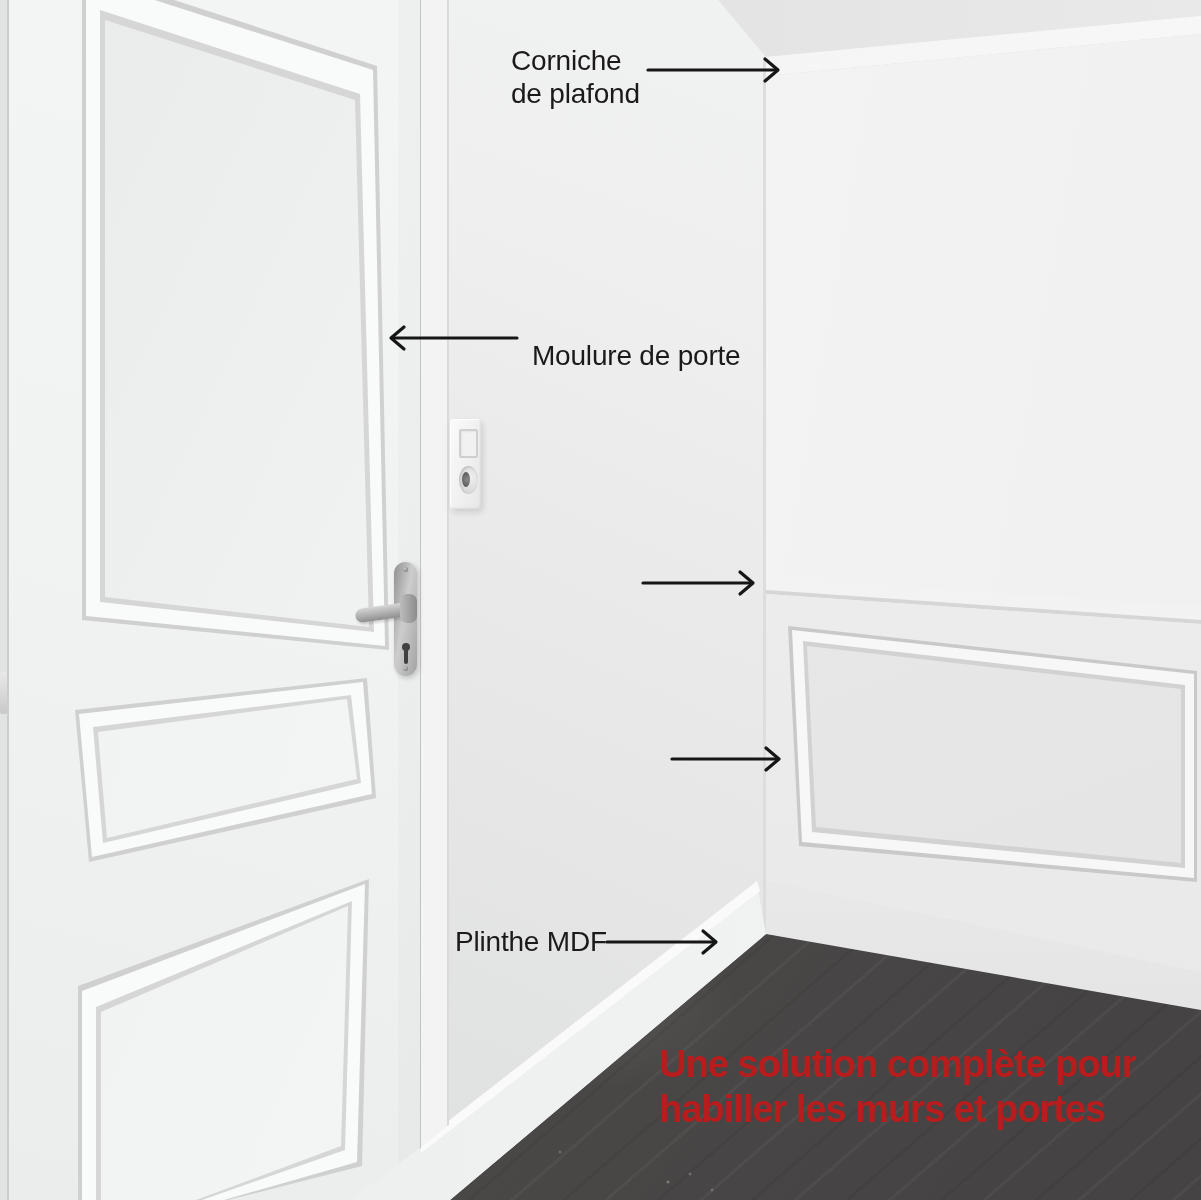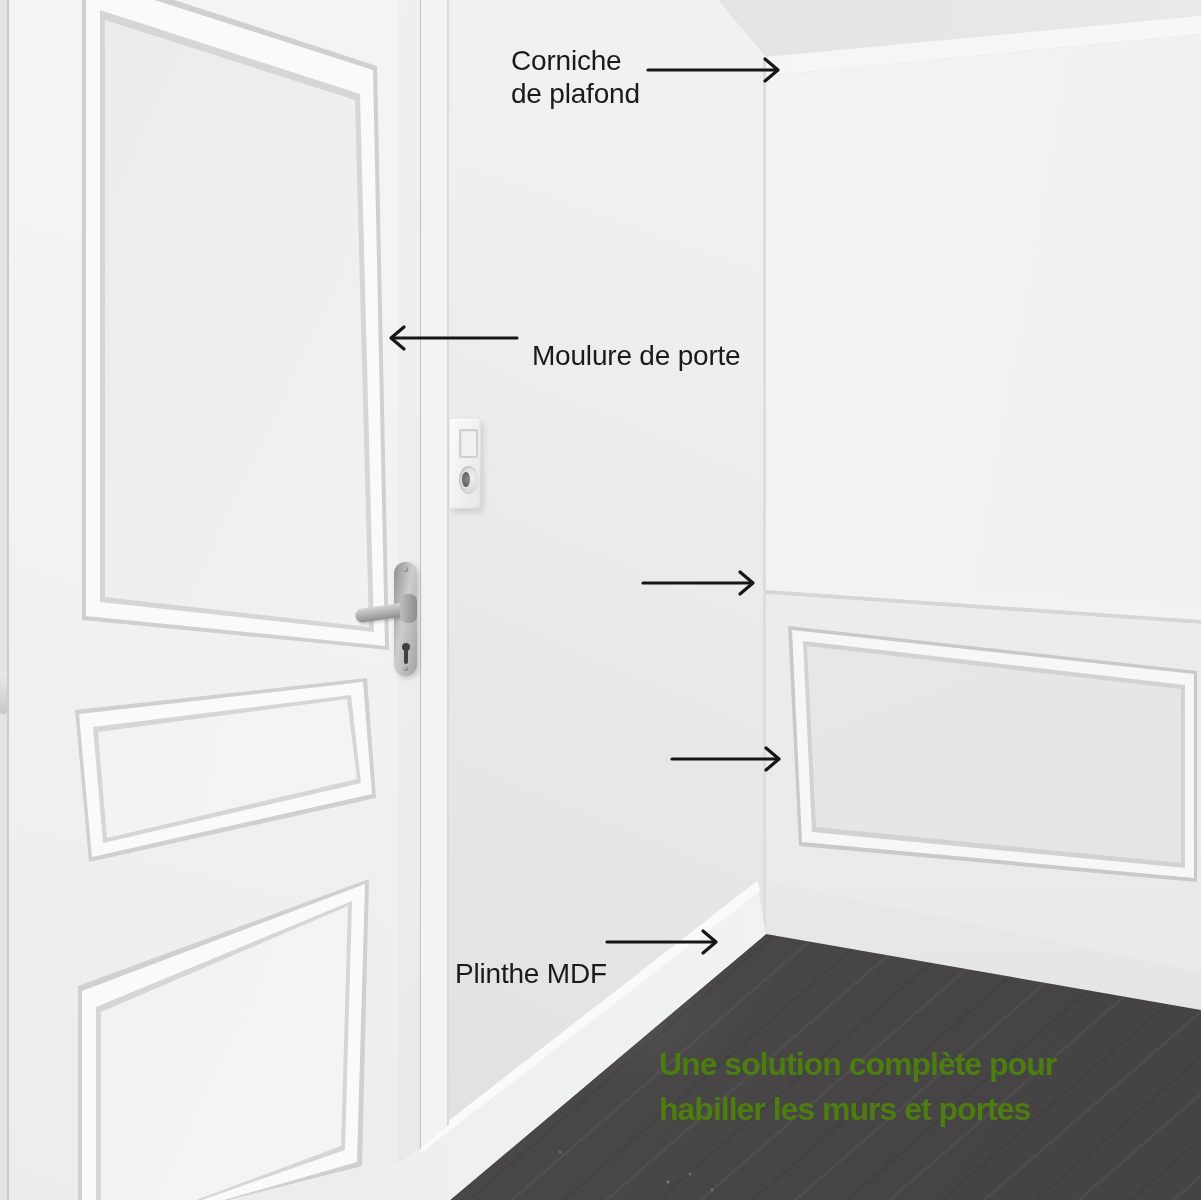--- a/index.html
+++ b/index.html
@@ -102,24 +102,24 @@
   
   .arrows-svg{position:absolute;inset:0;width:1201px;height:1200px;}
   .label{
     position:absolute;color:#1a1a1a;font-size:28px;line-height:33px;
     letter-spacing:-0.2px;white-space:pre-line;
   }
   .label-corniche{left:511px;top:44px;}
   .label-moulure{left:532px;top:331px;margin-top:8px;}
   .label-ligne{left:529px;top:564px;}
   .label-encadrement{left:503px;top:741px;}
-  .label-plinthe{left:455px;top:925px;margin-top:32px;}
+  .label-plinthe{left:455px;top:925px;}
   .headline{
     position:absolute;left:659px;top:1042px;width:520px;
-    color:#4d7c0f;font-size:32px;line-height:45px;font-weight:bold;
+    color:#b91c1c;font-size:38px;line-height:45px;font-weight:bold;
     letter-spacing:-1px;white-space:pre-line;
   }
 </style>
 </head>
 <body>
 
 <div class="stage">
 
   <div class="ly front-wall"></div>
   <div class="ly front-wall-shade"></div>

